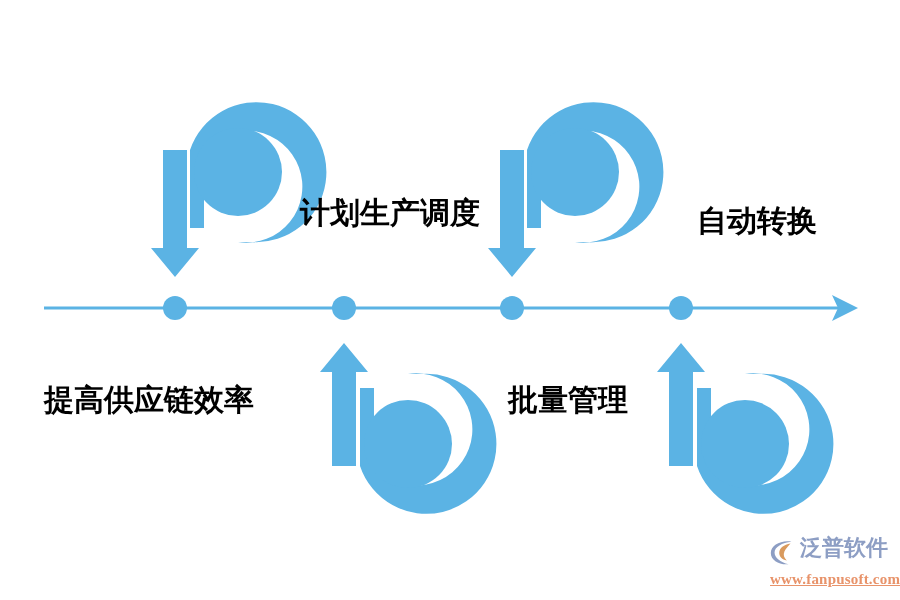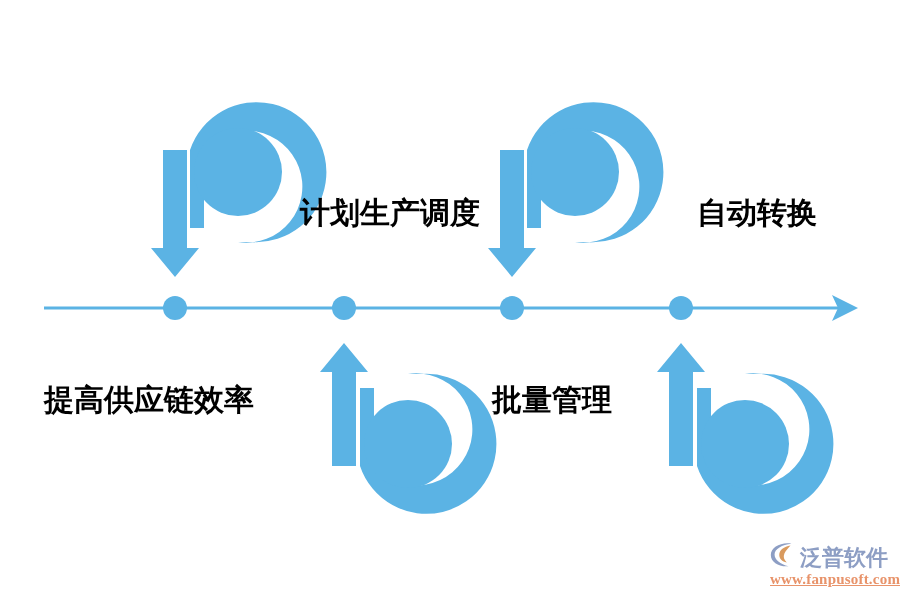--- a/index.html
+++ b/index.html
@@ -38,39 +38,39 @@
     font-weight: bold;
     font-size: 30px;
     letter-spacing: 0px;
     line-height: 1;
   }
 
   .label-above { top: 198px; }
   .label-below { top: 385px; }
 
   #label-plan-production   { left: 300px; }
-  #label-auto-convert      { left: 697px; }
+  #label-auto-convert      { left: 697px; margin-top: 8px; }
   #label-supply-chain      { left: 44px; }
-  #label-batch-management  { left: 492px; }
+  #label-batch-management  { left: 508px; }
 
   
   #watermark {
     position: absolute;
     left: 768px;
     top: 533px;
     width: 126px;
     height: 58px;
     display: flex;
     flex-direction: column;
     align-items: flex-start;
     justify-content: center;
   }
   #watermark-top {
     display: flex;
-    align-items: flex-end;
+    align-items: flex-start;
     height: 32px;
   }
   #watermark-mark {
     width: 30px;
     height: 30px;
     flex: none;
     margin-right: 2px;
   }
   #watermark-brand {
     font-family: "DejaVu Sans", "Liberation Sans", sans-serif;

